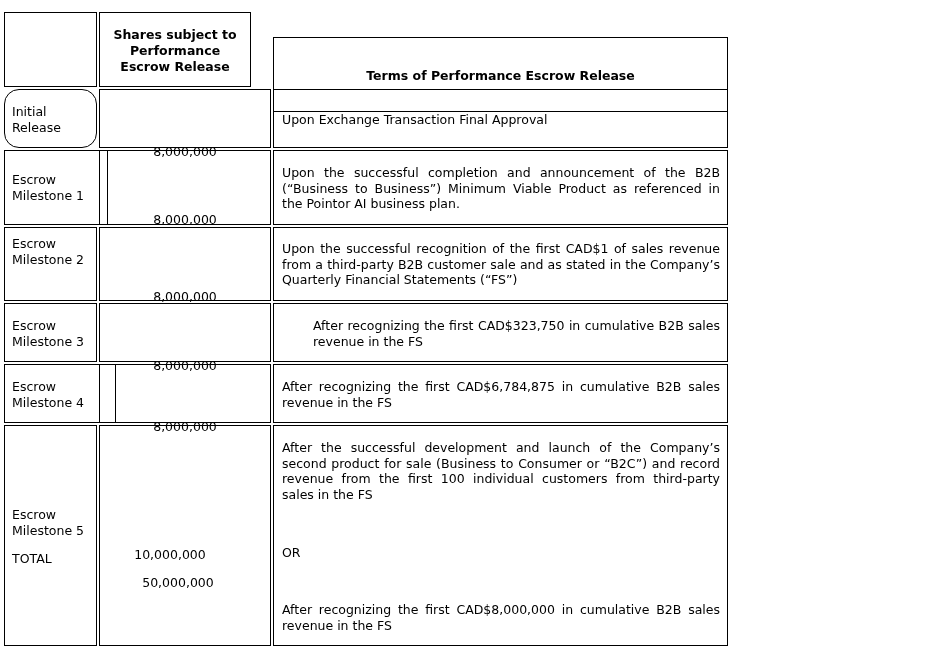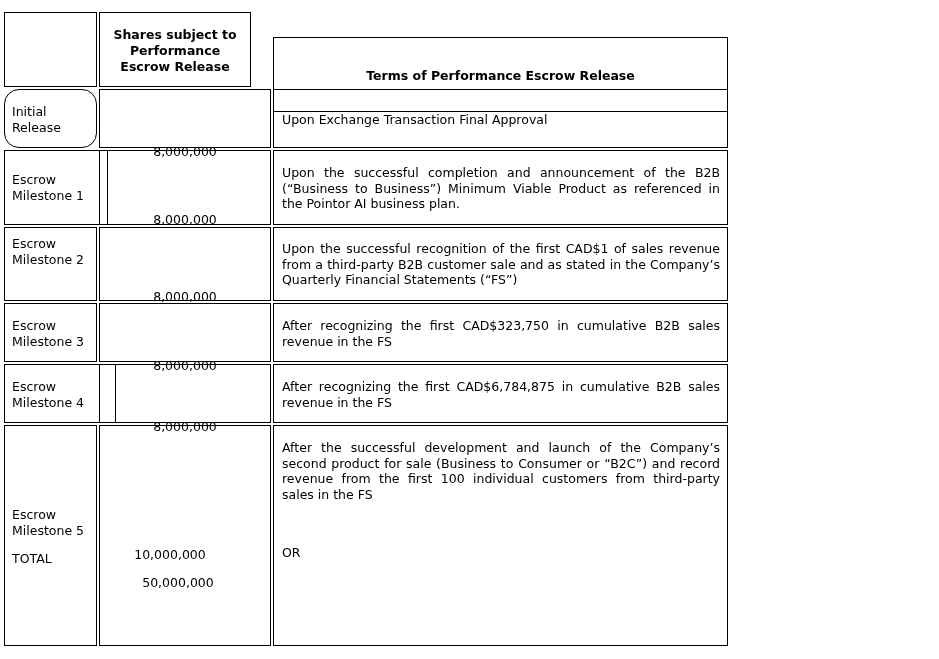--- a/index.html
+++ b/index.html
@@ -52,21 +52,21 @@
   <div class="txt" style="top:13px;">Upon the successful recognition of the first CAD$1 of sales revenue from a third-party B2B customer sale and as stated in the Company’s Quarterly Financial Statements (“FS”)</div>
 </div>
 
 <div class="cell" style="left:4px; top:303px; width:93px; height:59px;">
   <div class="lbl" style="top:14px; width:82px;">Escrow Milestone 3</div>
 </div>
 <div class="cell" style="left:99px; top:303px; width:172px; height:59px;">
   <div class="num" style="top:22px;">8,000,000</div>
 </div>
 <div class="cell" style="left:273px; top:303px; width:455px; height:59px;">
-  <div class="txt" style="top:14px;">After recognizing the first CAD$323,750 in cumulative B2B sales revenue in the FS</div>
+  <div class="txt" style="top:14px;margin-left:31px;">After recognizing the first CAD$323,750 in cumulative B2B sales revenue in the FS</div>
 </div>
 
 <div class="cell" style="left:4px; top:364px; width:112px; height:59px;">
   <div class="lbl" style="top:14px; width:82px;">Escrow Milestone 4</div>
 </div>
 <div class="cell" style="left:99px; top:364px; width:172px; height:59px;">
   <div class="num" style="top:22px;">8,000,000</div>
 </div>
 <div class="cell" style="left:273px; top:364px; width:455px; height:59px;">
   <div class="txt" style="top:14px;">After recognizing the first CAD$6,784,875 in cumulative B2B sales revenue in the FS</div>
@@ -76,13 +76,14 @@
   <div class="lbl" style="top:81px; width:82px;">Escrow Milestone 5</div>
   <div class="lbl" style="top:125px;">TOTAL</div>
 </div>
 <div class="cell" style="left:99px; top:425px; width:172px; height:221px;">
   <div class="num" style="top:89px; left:-15px;">10,000,000</div>
   <div class="num" style="top:117px; left:-7px;">50,000,000</div>
 </div>
 <div class="cell" style="left:273px; top:425px; width:455px; height:221px;">
   <div class="txt" style="top:14px;">After the successful development and launch of the Company’s second product for sale (Business to Consumer or “B2C”) and record revenue from the first 100 individual customers from third-party sales in the FS</div>
   <div class="txt" style="top:119px;">OR</div>
+  <div class="txt" style="top:176px;">After recognizing the first CAD$8,000,000 in cumulative B2B sales revenue in the FS</div>
 </div>
 
 </body></html>

